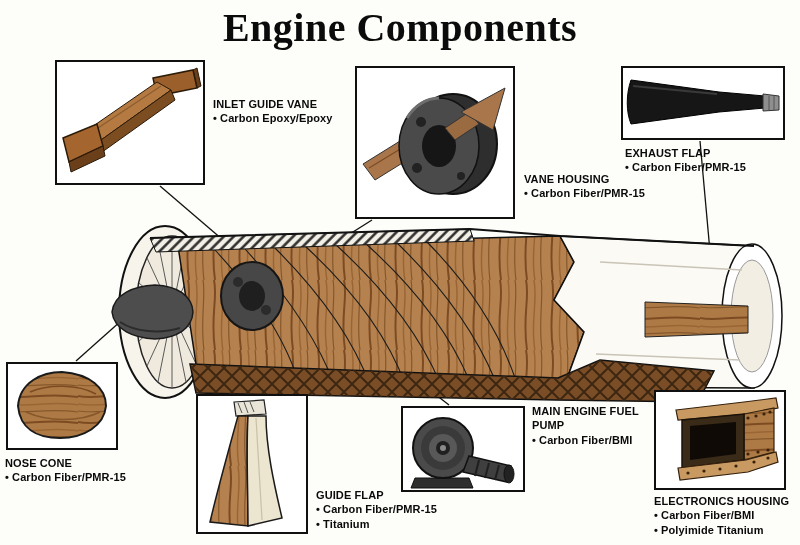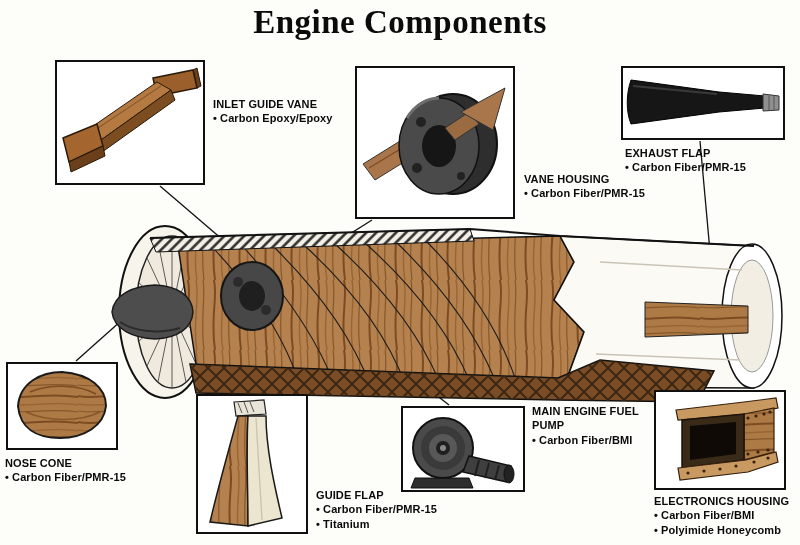--- a/index.html
+++ b/index.html
@@ -1,20 +1,20 @@
 <!DOCTYPE html>
 <html><head>
 <meta charset="utf-8">
 <style>
   * { margin:0; padding:0; box-sizing:border-box; }
   html,body { background:#e8e8e8; }
   body { font-family:"Liberation Sans",sans-serif; }
   .page { position:relative; width:800px; height:545px; background:#fdfdfa; overflow:hidden; margin:0 auto; }
   .title { position:absolute; top:4px; left:0; width:100%; text-align:center;
-           font-family:"Liberation Serif",serif; font-size:33px; font-weight:700;
+           font-family:"Liberation Serif",serif; font-size:40px; font-weight:700;
            color:#0b0b0b; letter-spacing:.5px; }
   .bg  { position:absolute; left:0; top:0; }
   .box { position:absolute; background:#ffffff; border:2.5px solid #101010; }
   .box svg { display:block; width:100%; height:100%; }
   .label { position:absolute; color:#0a0a0a; font-size:11px; font-weight:700; line-height:1.3; letter-spacing:.1px; }
   .label .cname { white-space:pre-line; }
 </style>
 </head>
 <body>
 
@@ -255,16 +255,16 @@
   </div>
 
   <div class="label" style="left:532px;top:404px;width:115px">
     <div class="cname">MAIN ENGINE FUEL PUMP</div>
     <div class="mat">• Carbon Fiber/BMI</div>
   </div>
 
   <div class="label" style="left:654px;top:494px;width:145px">
     <div class="cname">ELECTRONICS HOUSING</div>
     <div class="mat">• Carbon Fiber/BMI</div>
-    <div class="mat">• Polyimide Honeycomb</div>
+    <div class="mat">• Polyimide Titanium</div>
   </div>
 
 </div>
 
 </body></html>

